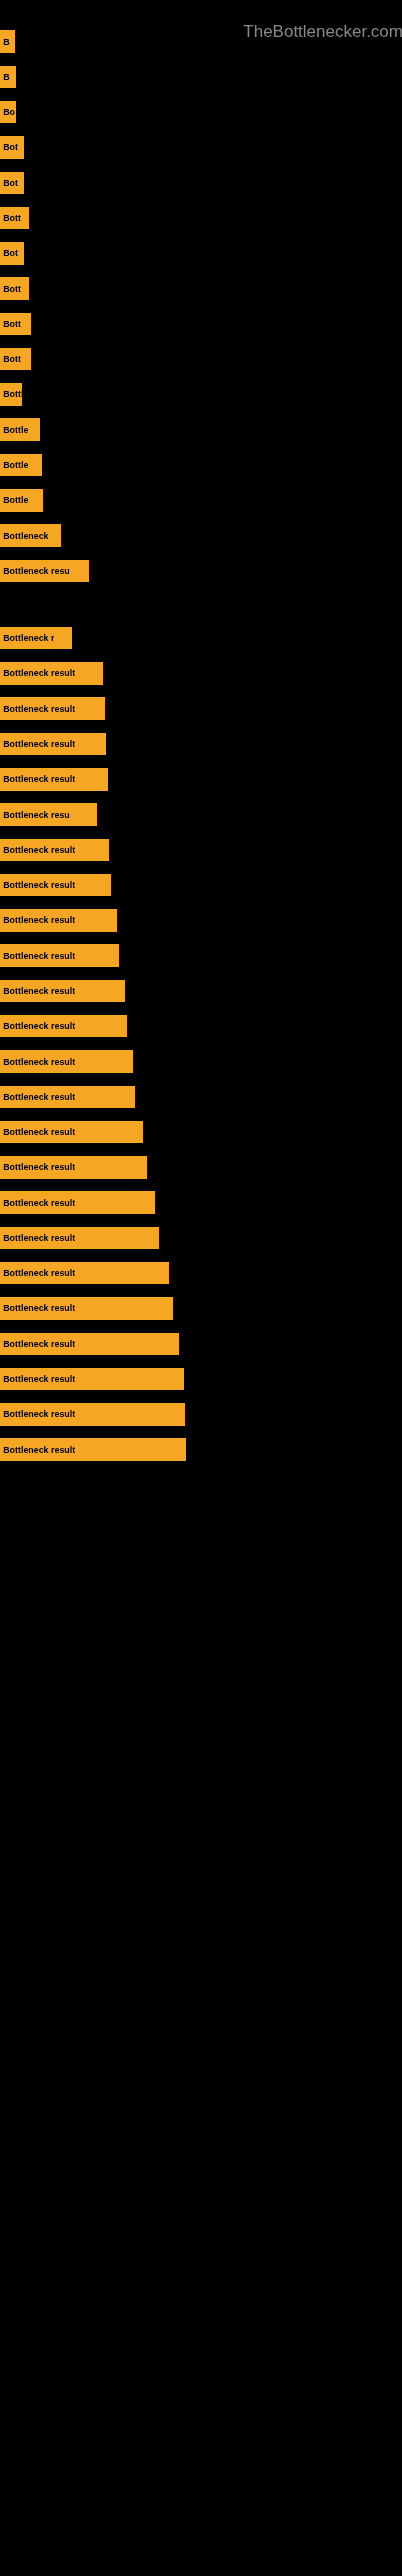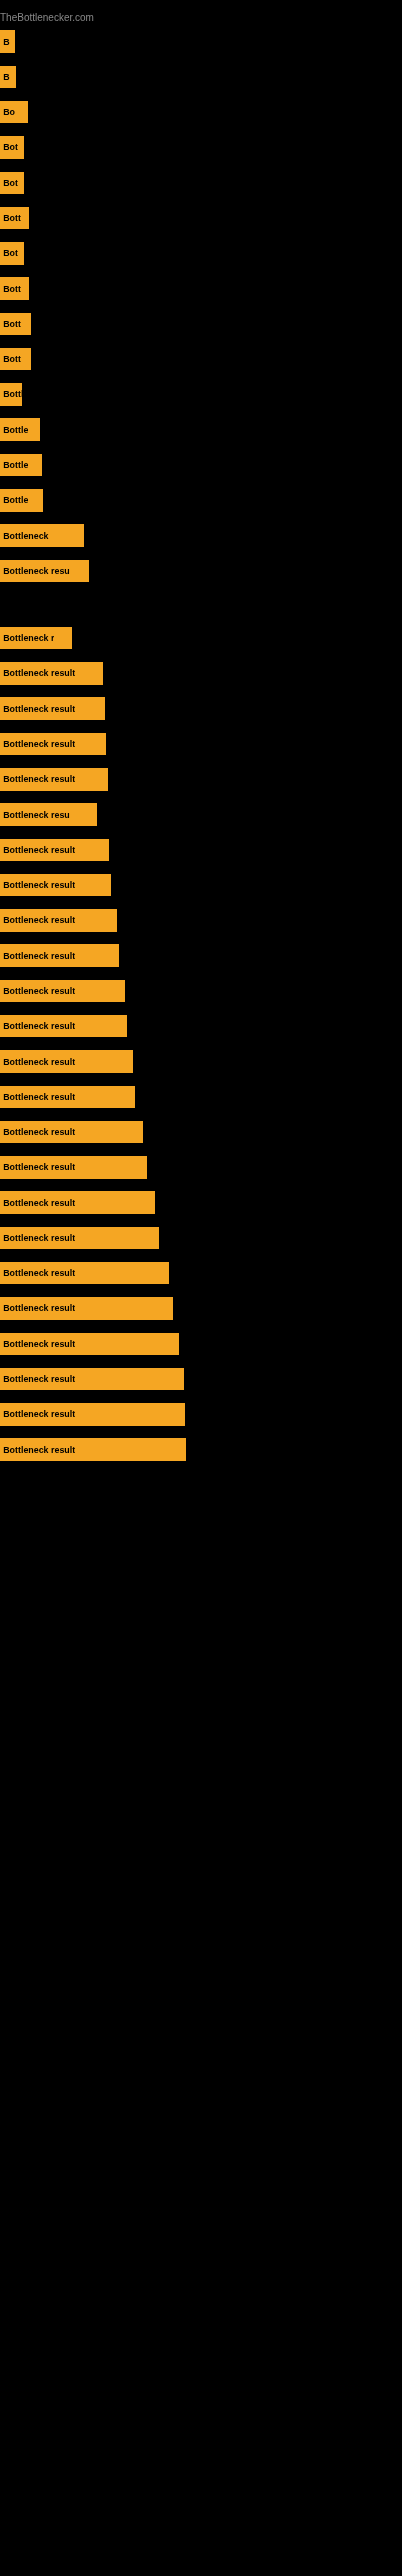--- a/index.html
+++ b/index.html
@@ -11,25 +11,25 @@
     body {
       background-color: #000000;
       width: 403px;
       min-height: 2576px;
       font-family: Arial, sans-serif;
       position: relative;
     }
 
     .site-title {
       color: #888888;
-      font-size: 10px;
-      text-align: left;
+      font-size: 17px;
+      text-align: right;
       padding: 6.4px 0 3.2px 0;
       position: absolute;
-      top: 6px;
+      top: 16px;
       left: 0;
       right: 0;
     }
 
     .bars-container {
       position: absolute;
       top: 24px;
       left: 0;
       width: 100%;
     }
@@ -68,21 +68,21 @@
       <div class="bar" style="width: 14.5px;">
         <span class="bar-text">B</span>
       </div>
     </div>
     <div class="bar-row">
       <div class="bar" style="width: 16px;">
         <span class="bar-text">B</span>
       </div>
     </div>
     <div class="bar-row">
-      <div class="bar" style="width: 28px;">
+      <div class="bar" style="width: 16px;">
         <span class="bar-text">Bo</span>
       </div>
     </div>
     <div class="bar-row">
       <div class="bar" style="width: 24px;">
         <span class="bar-text">Bot</span>
       </div>
     </div>
     <div class="bar-row">
       <div class="bar" style="width: 24px;">
@@ -128,21 +128,21 @@
       <div class="bar" style="width: 42px;">
         <span class="bar-text">Bottle</span>
       </div>
     </div>
     <div class="bar-row">
       <div class="bar" style="width: 43px;">
         <span class="bar-text">Bottle</span>
       </div>
     </div>
     <div class="bar-row">
-      <div class="bar" style="width: 84px;">
+      <div class="bar" style="width: 61px;">
         <span class="bar-text">Bottleneck</span>
       </div>
     </div>
     <div class="bar-row">
       <div class="bar" style="width: 89px;">
         <span class="bar-text">Bottleneck resu</span>
       </div>
     </div>
     <div class="bar-row">
       <div class="bar" style="width: 72px; margin-top: 32px;">

